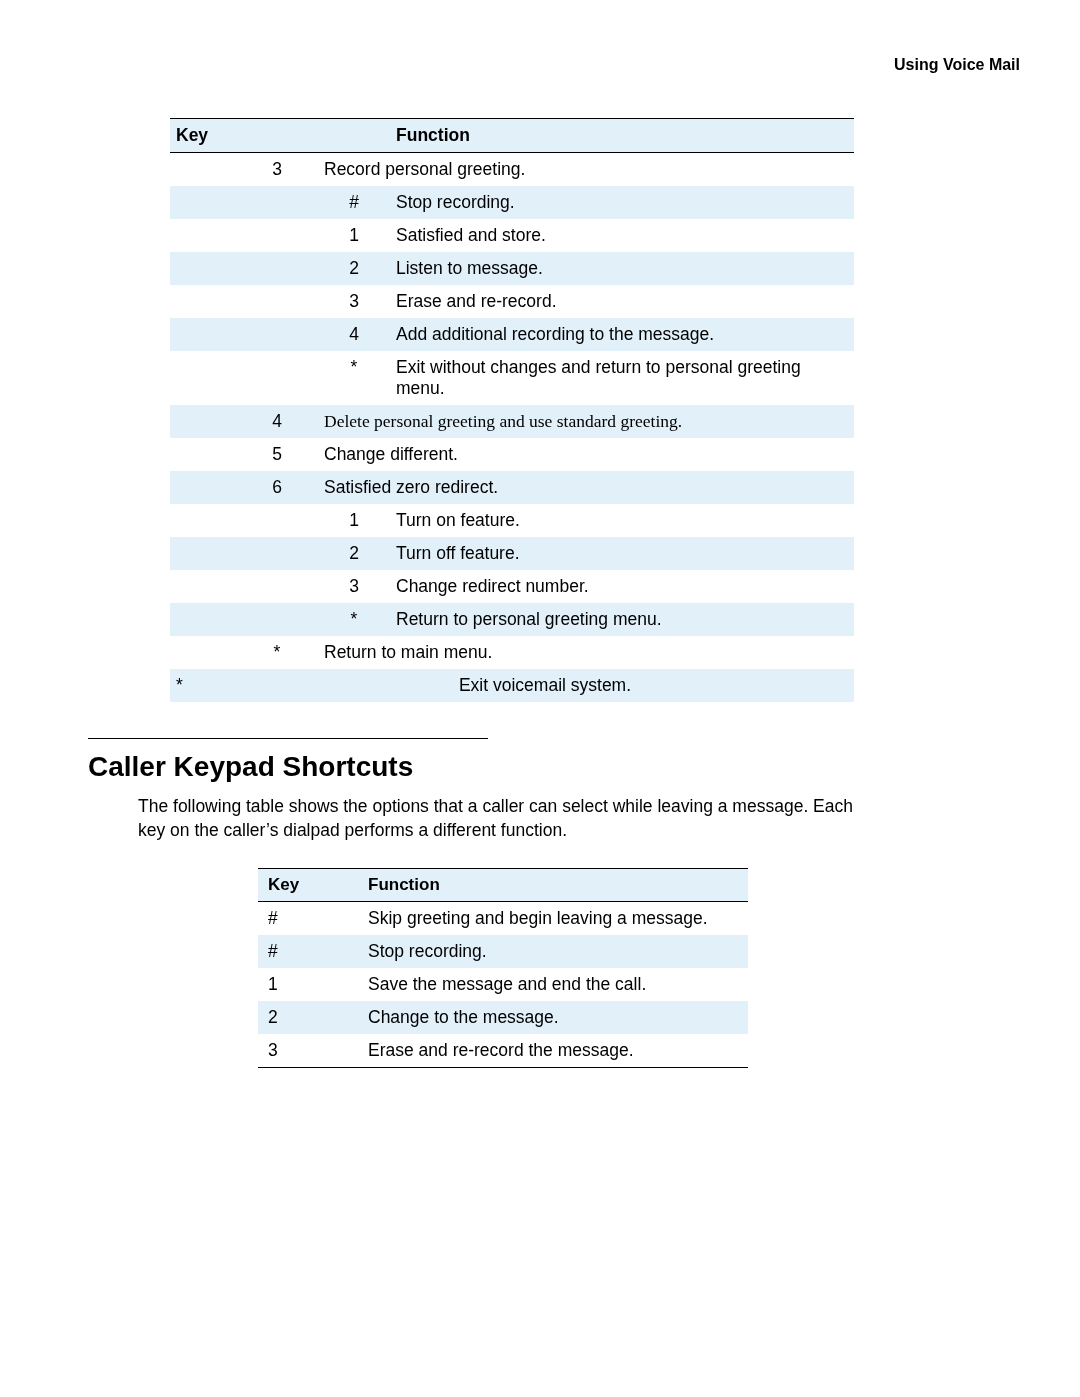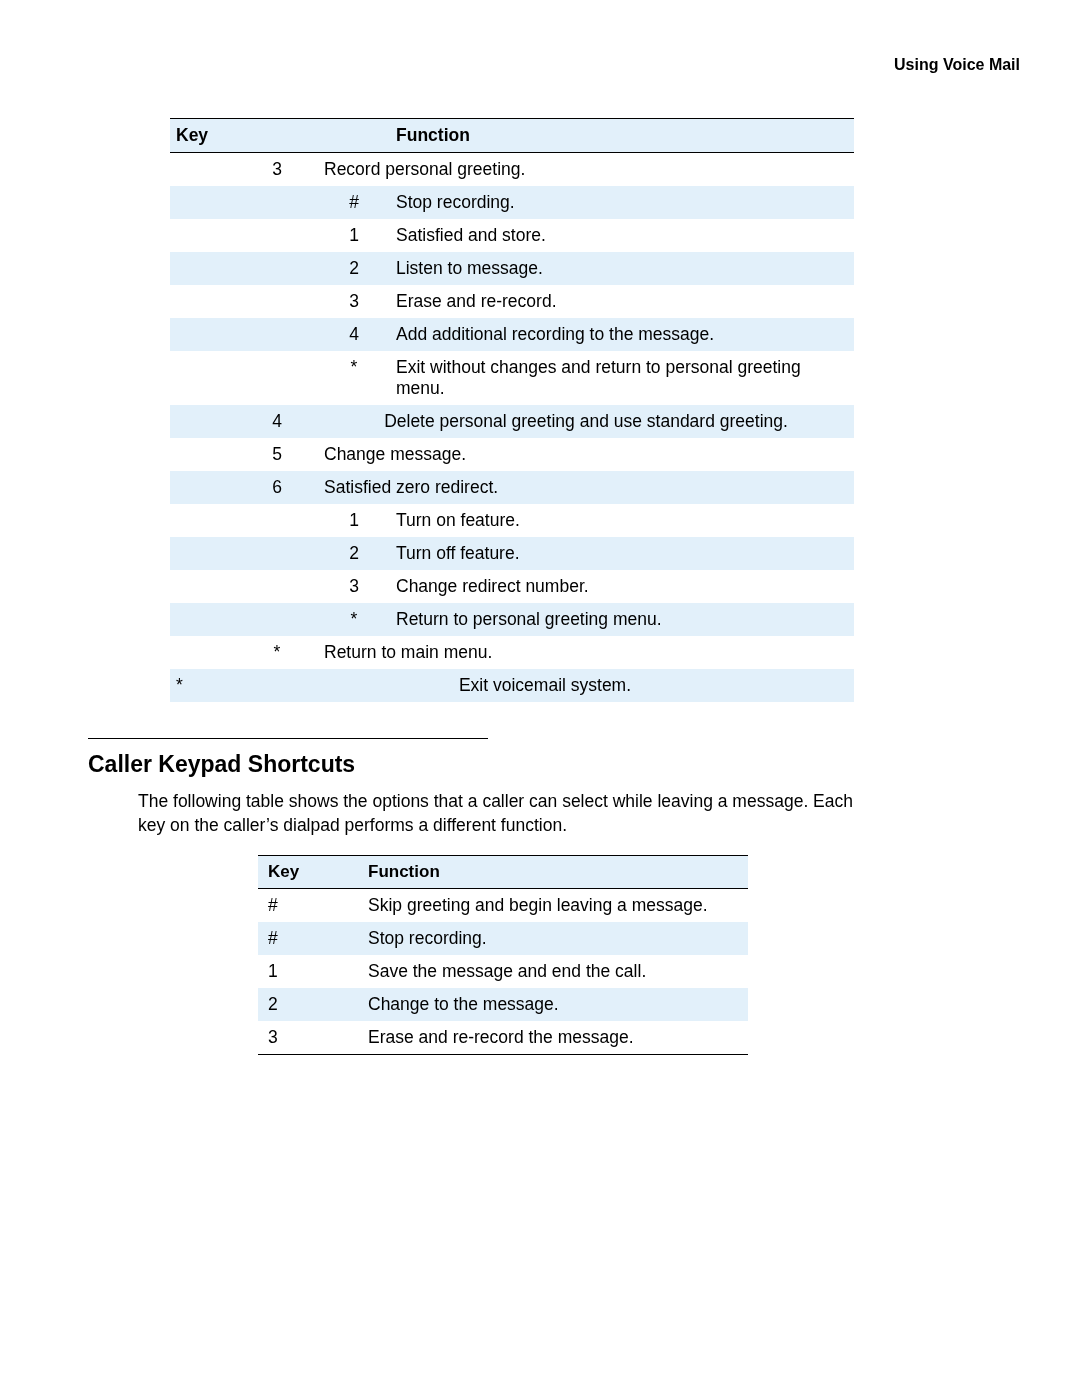--- a/index.html
+++ b/index.html
@@ -58,27 +58,27 @@
   .hrwrap {
     margin: 36px 0 12px 0;
   }
   .hr {
     border: none;
     border-top: 1.5px solid #000;
     width: 400px;
     margin: 0;
   }
   h2.section {
-    font-size: 23px;
+    font-size: 28px;
     font-weight: bold;
     margin: 8px 0 12px 0;
     font-family: Arial, Helvetica, sans-serif;
   }
   .intro {
-    margin: 0 0 18px 50px;
+    margin: 0 0 26px 50px;
     font-size: 17.5px;
     line-height: 1.35;
     width: 720px;
   }
   table.keytable2 {
     border-collapse: collapse;
     width: 490px;
     margin: 0 0 0 170px;
   }
   table.keytable2 th {
@@ -157,26 +157,26 @@
         </tr>
         <tr class="row-plain">
           <td class="col-a"></td>
           <td class="col-b"></td>
           <td class="col-c">*</td>
           <td class="col-d">Exit without changes and return to personal greeting menu.</td>
         </tr>
         <tr class="row-shade">
           <td class="col-a"></td>
           <td class="col-b">4</td>
-          <td colspan="2" style="text-align: center;">Delete personal greeting and use standard greeting.</td>
+          <td colspan="2" style="text-align: left; font-family: Liberation Serif, serif;">Delete personal greeting and use standard greeting.</td>
         </tr>
         <tr class="row-plain">
           <td class="col-a"></td>
           <td class="col-b">5</td>
-          <td colspan="2" style="text-align: left;">Change message.</td>
+          <td colspan="2" style="text-align: left;">Change different.</td>
         </tr>
         <tr class="row-shade">
           <td class="col-a"></td>
           <td class="col-b">6</td>
           <td colspan="2" style="text-align: left;">Satisfied zero redirect.</td>
         </tr>
         <tr class="row-plain">
           <td class="col-a"></td>
           <td class="col-b"></td>
           <td class="col-c">1</td>

